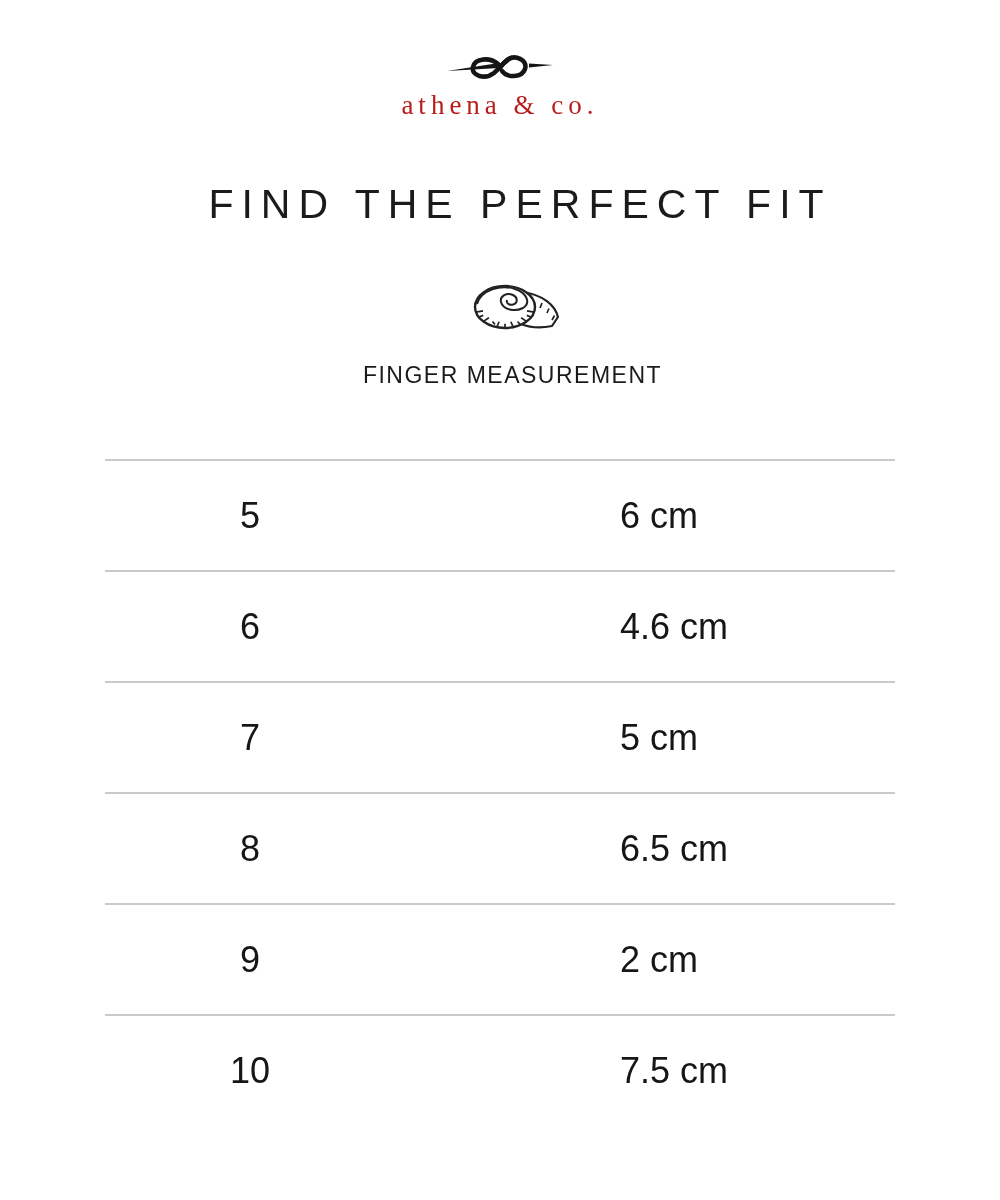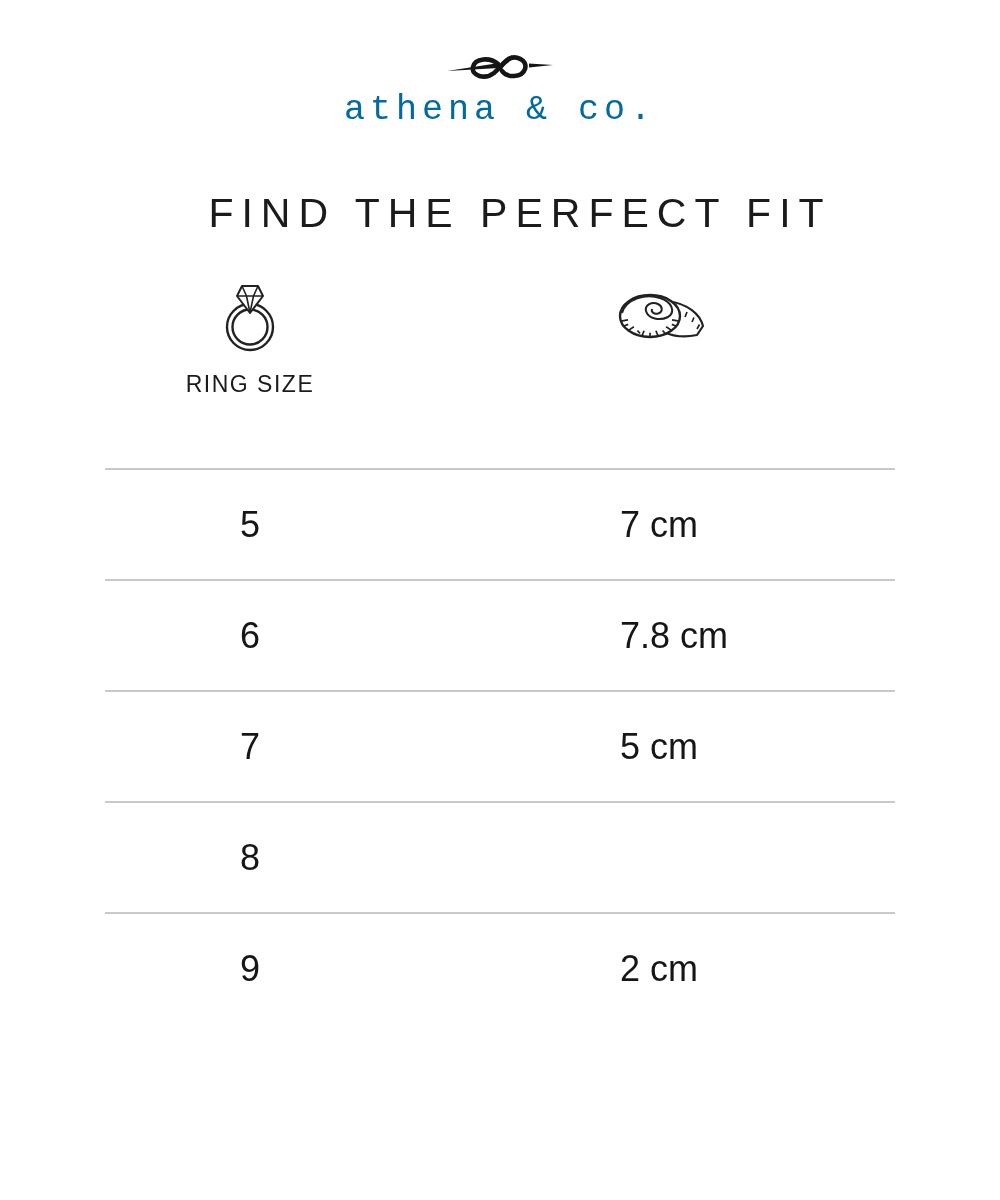--- a/index.html
+++ b/index.html
@@ -10,25 +10,25 @@
     background: #ffffff;
     color: #1b1b1b;
     font-family: "Liberation Sans", sans-serif;
     overflow: hidden;
   }
 
   
   .brand { text-align: center; padding-top: 46px; }
   .knot-svg { display: block; margin: 0 auto; }
   .brand-name {
-    font-family: Liberation Mono, monospace;
-    font-size: 35px;
+    font-family: Liberation Serif, serif;
+    font-size: 27px;
     letter-spacing: 5px;
     margin-top: 4px;
-    color: #0369a1;
+    color: #b91c1c;
   }
 
   
   .heading {
     text-align: center;
     font-size: 41px;
     font-weight: 400;
     letter-spacing: 8px;
     margin: 60px 0 14px 0;
     color: #1b1b1b;
@@ -83,65 +83,58 @@
     </g>
     <polygon points="2,25 54,17 54,22" fill="#151515"></polygon>
     <polygon points="108,19 84,17.5 84,21.5" fill="#151515"></polygon>
   </svg>
   <div class="brand-name">athena &amp; co.</div>
 </header>
 
 <h1 class="heading">FIND THE PERFECT FIT</h1>
 
 <section class="cols-header">
-  <div class="col-head col-head-1">
-    <div class="icon-box">
-      <svg width="66" height="70" viewBox="0 0 66 70" aria-hidden="true">
-        <g fill="none" stroke="#222" stroke-width="2.4">
-          <circle cx="33" cy="44" r="23"></circle>
-          <circle cx="33" cy="44" r="17.5"></circle>
-        </g>
-        <polygon points="33,30 20,13 25,3 41,3 46,13" fill="#ffffff" stroke="#222" stroke-width="2" stroke-linejoin="round"></polygon>
-        <path d="M20 13 L46 13 M25 3 L29.5 13 M41 3 L36.5 13 M29.5 13 L33 30 M36.5 13 L33 30" fill="none" stroke="#222" stroke-width="1.6" stroke-linejoin="round"></path>
-      </svg>
-    </div>
-    <div class="col-label">RING SIZE</div>
-  </div>
 
   <div class="col-head col-head-2">
     <div class="icon-box">
       <svg width="100" height="64" viewBox="0 0 100 64" aria-hidden="true">
         <path d="M60 12 C 80 15, 92 25, 95 37 L 89 46 C 80 48, 68 48, 58 44 Z" fill="#ffffff" stroke="#222" stroke-width="2.2" stroke-linejoin="round"></path>
         <ellipse cx="42" cy="27" rx="30" ry="21" fill="#ffffff" stroke="#222" stroke-width="2.4"></ellipse>
         <path d="M14 24 C 18 10, 38 4, 52 9 C 64 13, 68 23, 60 28 C 52 32, 40 30, 38 22 C 36.5 16, 44 12, 50 15 C 55 17.5, 55 23, 50 24.5 C 46 25.6, 43 23, 44 20" fill="none" stroke="#222" stroke-width="2"></path>
         <path d="M71 32.2 L64 30.9 M63.2 41.1 L58.1 37.7 M49.8 46.3 L47.9 41.7 M34.2 46.3 L36.1 41.7 M20.8 41.1 L25.9 37.7 M13 32.2 L20 30.9 M68 37 L63.8 35.4 M57 44.3 L54.6 41.5 M42 47 L42 43.8 M32 44.3 L29.4 41.5 M16 37 L20.2 35.4" fill="none" stroke="#222" stroke-width="1.7"></path>
         <path d="M79 23 L77 28 M86 28.5 L84 33 M91.5 35.5 L89 40" fill="none" stroke="#222" stroke-width="1.7"></path>
       </svg>
     </div>
+    <div class="col-label">FINGER MEASUREMENT</div>
   </div>
 </section>
 
 <section class="size-table">
   <div class="table-row">
     <div class="cell cell-size">5</div>
-    <div class="cell cell-measure">7 cm</div>
+    <div class="cell cell-measure">6 cm</div>
   </div>
 
   <div class="table-row">
     <div class="cell cell-size">6</div>
-    <div class="cell cell-measure">7.8 cm</div>
+    <div class="cell cell-measure">4.6 cm</div>
   </div>
 
   <div class="table-row">
     <div class="cell cell-size">7</div>
     <div class="cell cell-measure">5 cm</div>
   </div>
 
   <div class="table-row">
     <div class="cell cell-size">8</div>
+    <div class="cell cell-measure">6.5 cm</div>
   </div>
 
   <div class="table-row">
     <div class="cell cell-size">9</div>
     <div class="cell cell-measure">2 cm</div>
   </div>
 
+  <div class="table-row">
+    <div class="cell cell-size">10</div>
+    <div class="cell cell-measure">7.5 cm</div>
+  </div>
 </section>
 
 </body></html>

